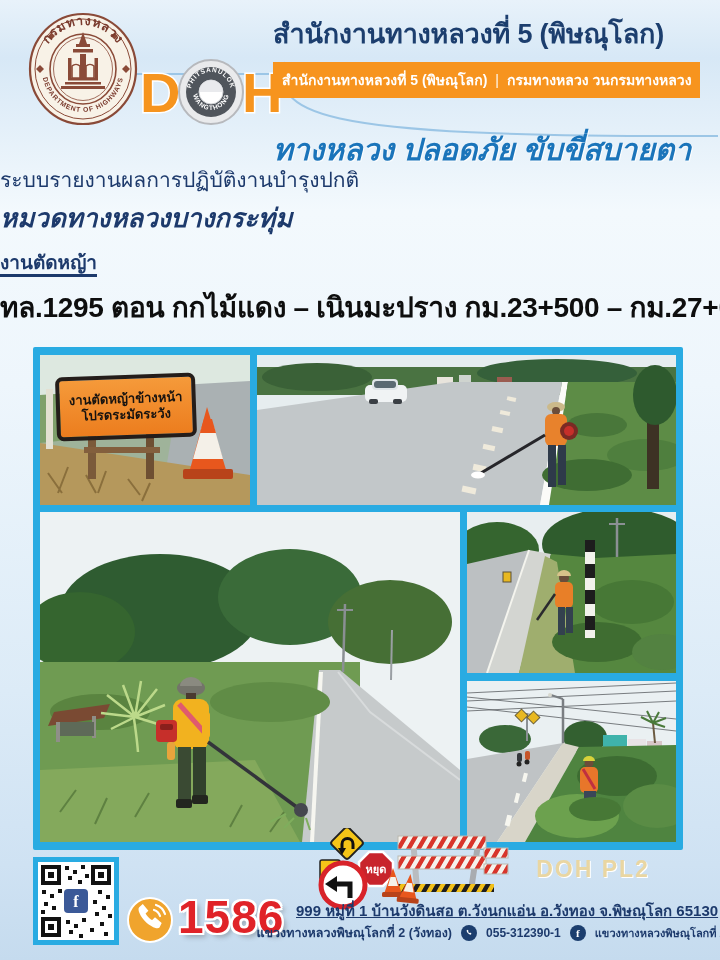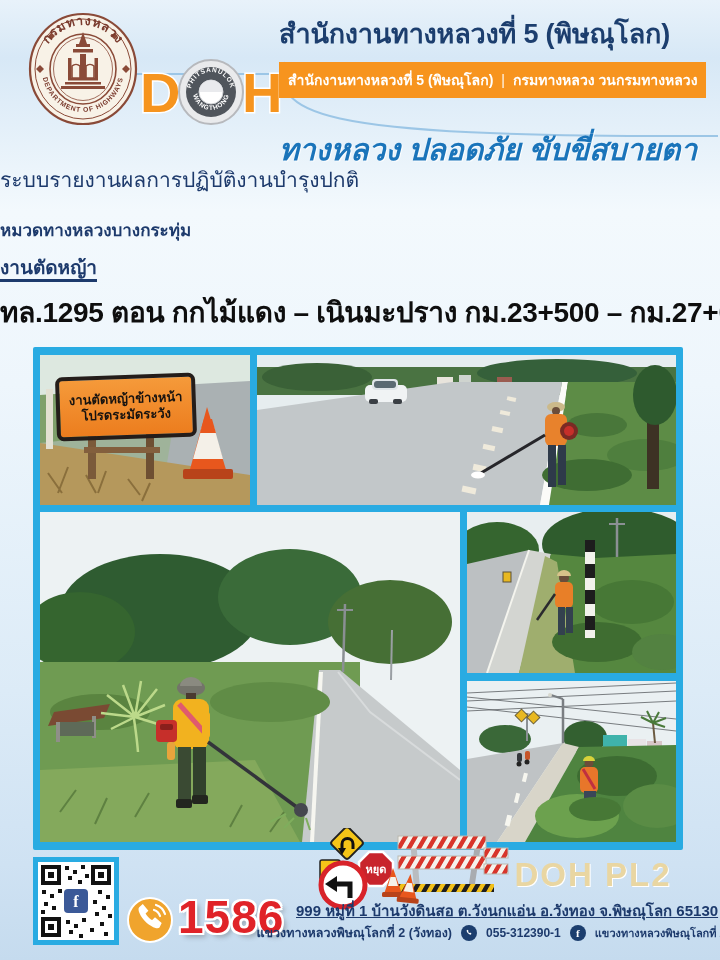--- a/index.html
+++ b/index.html
@@ -13,21 +13,21 @@
   
   .org-title{font-size:27px;font-weight:bold;color:#1c3e6e;white-space:nowrap;letter-spacing:-0.2px;}
   .org-bar{margin-top:7px;background:#f7941e;color:#fff;font-size:14px;font-weight:bold;
            padding:7px 9px;white-space:nowrap;display:flex;gap:8px;align-items:center;}
   .org-bar .sep{opacity:.95;font-weight:normal;}
   .slogan{margin-top:28px;font-size:30px;font-weight:bold;font-style:italic;color:#1a74ba;white-space:nowrap;
           text-shadow:1px 1px 0 rgba(255,255,255,.8);}
   
   .report{left:0;top:163px;width:654px;text-align:left;color:#1d3a6c;}
   .r-sys{font-size:21px;}
-  .r-sec{font-size:17px;font-weight:bold;margin-top:20px;}
+  .r-sec{font-size:26px;font-weight:bold;margin-top:1px;font-style:italic;}
   .r-date{font-size:25px;font-weight:bold;margin-top:9px;white-space:pre;}
   .r-work{font-size:19px;font-weight:bold;margin-top:9px;text-decoration:underline;text-decoration-thickness:2.5px;text-underline-offset:5px;}
   .r-route{font-size:28px;font-weight:bold;margin-top:8px;color:#0e0e0e;letter-spacing:-0.3px;white-space:nowrap;}
   
   .collage{left:33px;top:347px;width:650px;height:503px;background:#29abe2;border-radius:2px;}
   .photo{position:absolute;overflow:hidden;background:#cfd8da;}
   .p1{left:7px;top:8px;width:210px;height:150px;}
   .p2{left:224px;top:8px;width:419px;height:150px;}
   .p3{left:7px;top:165px;width:420px;height:330px;}
   .p4{left:434px;top:165px;width:209px;height:161px;}
@@ -39,21 +39,21 @@
   .roadsign .l1{font-size:13px;}
   .roadsign .l2{font-size:13px;}
   
   .qr{left:33px;top:857px;width:76px;height:78px;background:#fff;border:5px solid #29abe2;}
   .hot-block{left:128px;top:864px;width:186px;text-align:center;color:#1c3e6e;font-weight:bold;}
   .hot-label{font-size:17px;}
   .hot-web{font-size:15px;margin-top:1px;}
   .hot-row{left:126px;top:890px;display:flex;align-items:flex-end;gap:4px;}
   .hot-num{font-size:46px;font-weight:900;color:#e02328;letter-spacing:1px;
     text-shadow:-2px 0 0 #fff,2px 0 0 #fff,0 -2px 0 #fff,0 2px 0 #fff,-2px -2px 0 #fff,2px 2px 0 #fff,-2px 2px 0 #fff,2px -2px 0 #fff,4px 4px 5px rgba(60,60,60,.35);}
-  .unit-code{left:498px;top:856px;width:190px;text-align:center;font-size:33px;font-weight:bold;color:#e9d6a2;letter-spacing:2px;
+  .unit-code{left:498px;top:856px;width:190px;text-align:center;font-size:23px;font-weight:bold;color:#e9d6a2;letter-spacing:2px;
     text-shadow:1px 1px 0 #fff;}
   .addr{left:296px;top:899px;width:420px;text-align:center;font-size:15px;font-weight:bold;color:#1d3a6c;white-space:nowrap;text-decoration:underline;}
   .office-row{left:296px;top:923px;width:424px;display:flex;align-items:center;justify-content:center;gap:9px;color:#1d3a6c;white-space:nowrap;}
   .office-name{font-size:12.5px;font-weight:bold;}
   .badge{width:16px;height:16px;border-radius:50%;background:#1c3e6e;color:#fff;display:flex;align-items:center;justify-content:center;flex:0 0 auto;}
   .badge svg{width:10px;height:10px;}
   .badge-f{font-size:11px;font-weight:bold;font-family:"Liberation Serif",serif;}
   .office-phone{font-size:12px;font-weight:bold;}
   .office-fb{font-size:11px;font-weight:bold;}
 </style>
@@ -108,21 +108,21 @@
       <text font-size="6.5" font-weight="bold" fill="#fff" letter-spacing="0.8">
         <textPath href="#dohRingTop" startOffset="50%" text-anchor="middle">PHITSANULOK</textPath>
       </text>
       <path id="dohRingBot" d="M 55,42 A 18,18 0 0 0 91,42" fill="none"></path>
       <text font-size="6.5" font-weight="bold" fill="#fff" letter-spacing="0.8">
         <textPath href="#dohRingBot" startOffset="50%" text-anchor="middle">WANGTHONG</textPath>
       </text>
     </g>
   </svg>
 
-  <div class="abs" style="left:279px;top:12px;width:427px;">
+  <div class="abs" style="left:273px;top:12px;width:427px;">
     <div class="org-title">สำนักงานทางหลวงที่ 5 (พิษณุโลก)</div>
     <div class="org-bar">
       <span>สำนักงานทางหลวงที่ 5 (พิษณุโลก)</span>
       <span class="sep">|</span>
       <span>กรมทางหลวง วนกรมทางหลวง</span>
     </div>
     <div class="slogan">ทางหลวง ปลอดภัย ขับขี่สบายตา</div>
   </div>
 
   <div class="abs report">

